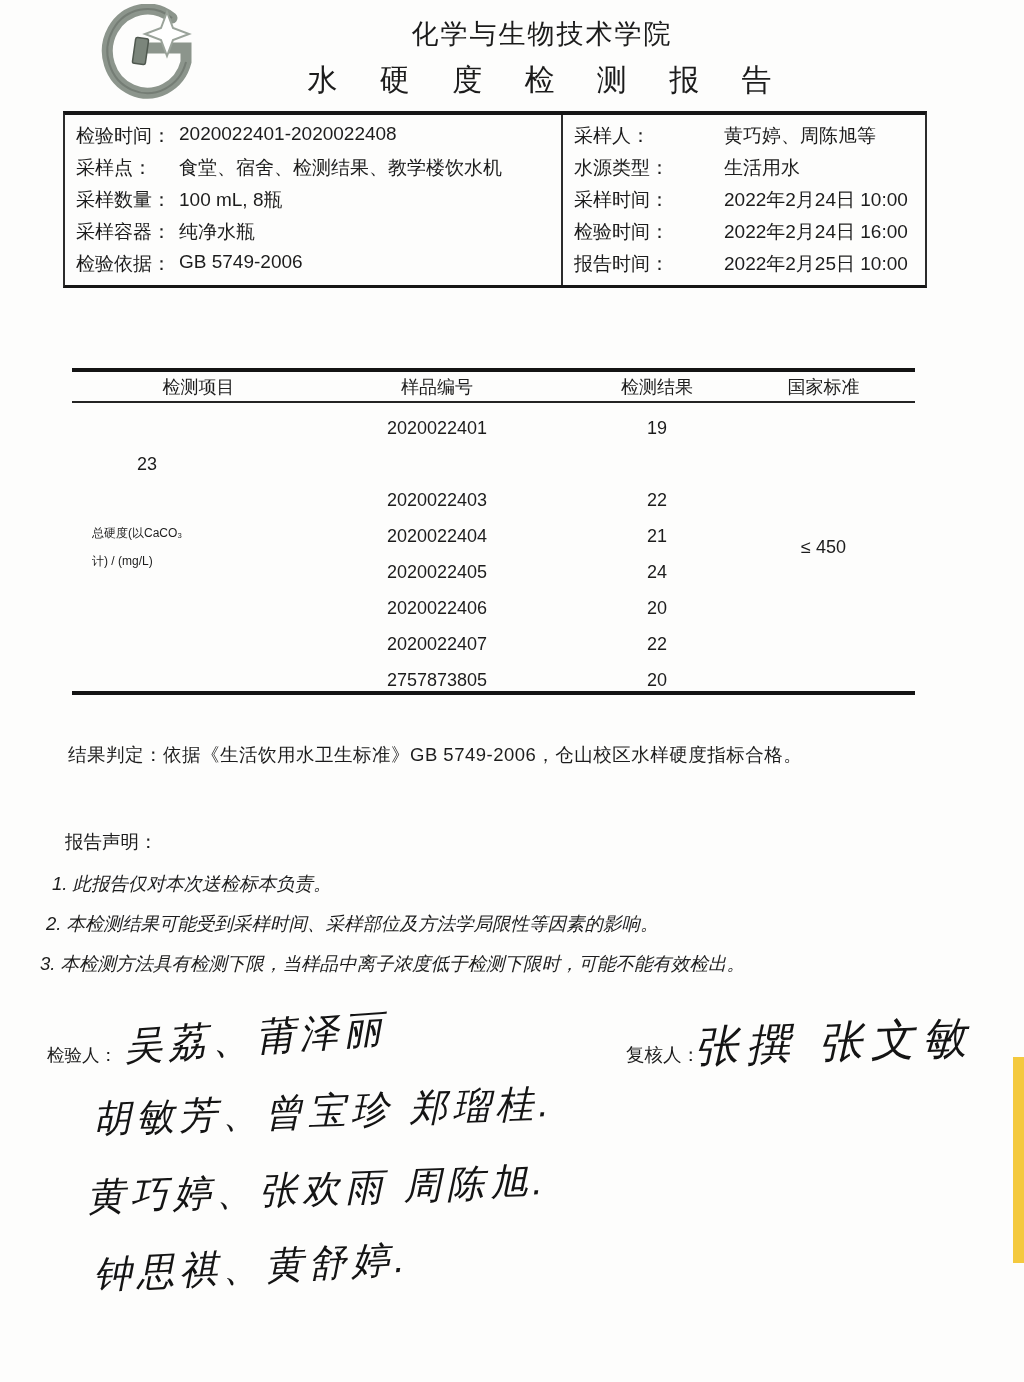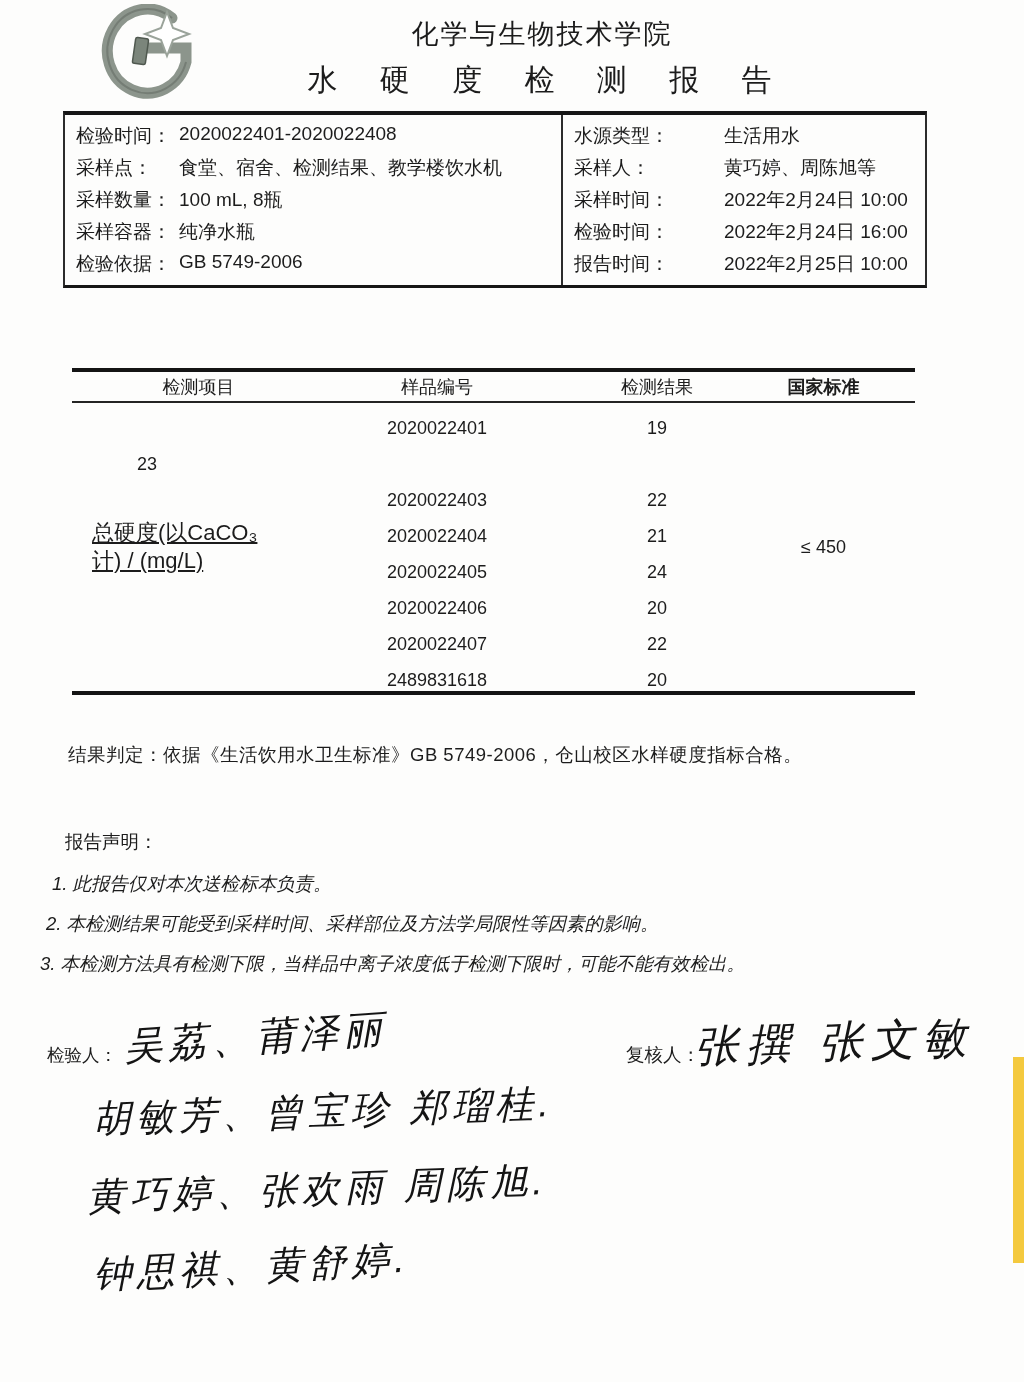--- a/index.html
+++ b/index.html
@@ -35,28 +35,28 @@
   .tbl { position:absolute; left:72px; top:368px; width:843px; }
   .tbl-head {
     display:flex; align-items:center; height:29px;
     border-top:4px solid #141414; border-bottom:2px solid #242424;
     font-size:18px;
   }
   .th { text-align:center; }
   .th.c1 { width:220px; text-align:center; padding-left:33px; box-sizing:border-box; }
   .th.c2 { width:290px; }
   .th.c3 { width:150px; }
-  .th.c4 { width:183px;font-weight:bold; }
+  .th.c4 { width:183px; }
   .tbl-body { position:relative; border-bottom:4px solid #141414; }
   .tbl-row { display:flex; align-items:flex-end; height:36px; font-size:18px; }
   .cell-sample { width:290px; margin-left:220px; text-align:center; }
   .cell-result { width:150px; text-align:center; }
   .item-cell {
     position:absolute; left:20px; top:50%; transform:translateY(-50%);
-    white-space:pre-line; font-size:22px; line-height:28px;text-decoration:underline;
+    white-space:pre-line; font-size:12px; line-height:28px;
   }
   .std-cell {
     position:absolute; left:660px; width:183px; top:50%; transform:translateY(-50%);
     text-align:center; font-size:18px;
   }
   
   .conclusion { position:absolute; left:68px; top:742px; font-size:18.5px; letter-spacing:0.5px; }
   .stmt { position:absolute; left:40px; top:829px; font-size:18.5px; }
   .stmt-heading { margin-left:25px; }
   .stmt .stmt-row { margin-top:20px; line-height:20px;font-style:italic; }
@@ -122,27 +122,27 @@
       </div>
 
       <div class="info-row">
         <span class="info-label">检验依据：</span>
         <span class="info-value">GB 5749-2006</span>
       </div>
     </div>
   <div class="info-col right">
 
       <div class="info-row">
+        <span class="info-label">采样人：</span>
+        <span class="info-value">黄巧婷、周陈旭等</span>
+      </div>
+
+      <div class="info-row">
         <span class="info-label">水源类型：</span>
         <span class="info-value">生活用水</span>
-      </div>
-
-      <div class="info-row">
-        <span class="info-label">采样人：</span>
-        <span class="info-value">黄巧婷、周陈旭等</span>
       </div>
 
       <div class="info-row">
         <span class="info-label">采样时间：</span>
         <span class="info-value">2022年2月24日 10:00</span>
       </div>
 
       <div class="info-row">
         <span class="info-label">检验时间：</span>
         <span class="info-value">2022年2月24日 16:00</span>
@@ -196,21 +196,21 @@
           <span class="cell-sample">2020022406</span>
           <span class="cell-result">20</span>
         </div>
 
         <div class="tbl-row">
           <span class="cell-sample">2020022407</span>
           <span class="cell-result">22</span>
         </div>
 
         <div class="tbl-row">
-          <span class="cell-sample">2489831618</span>
+          <span class="cell-sample">2757873805</span>
           <span class="cell-result">20</span>
         </div>
       </div>
   </div>
 </div>
 
 <div class="conclusion">结果判定：依据《生活饮用水卫生标准》GB 5749-2006，仓山校区水样硬度指标合格。</div>
 
 <div class="stmt">
   <div class="stmt-heading">报告声明：</div>

